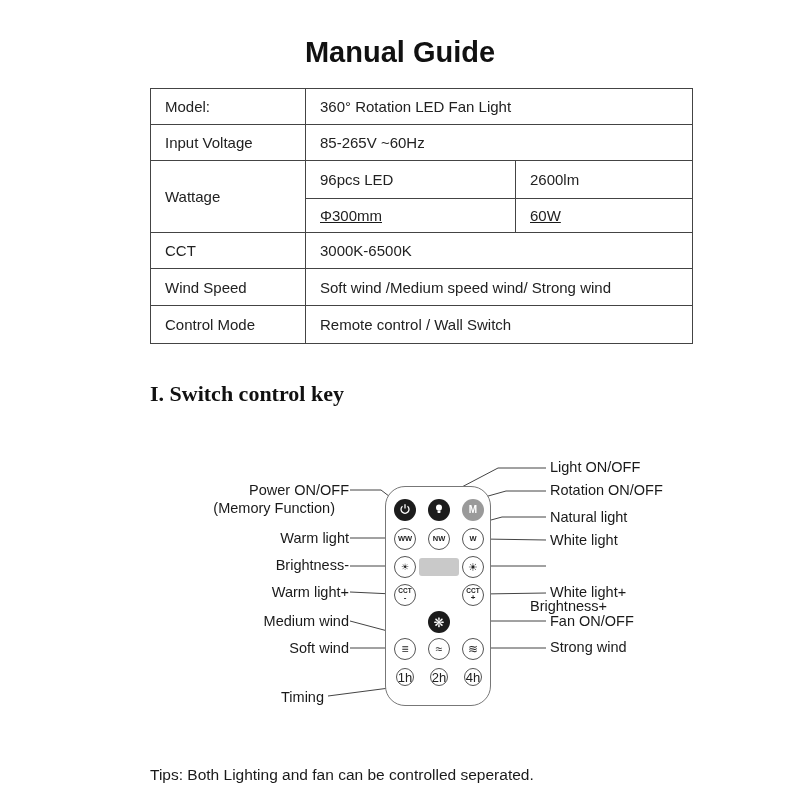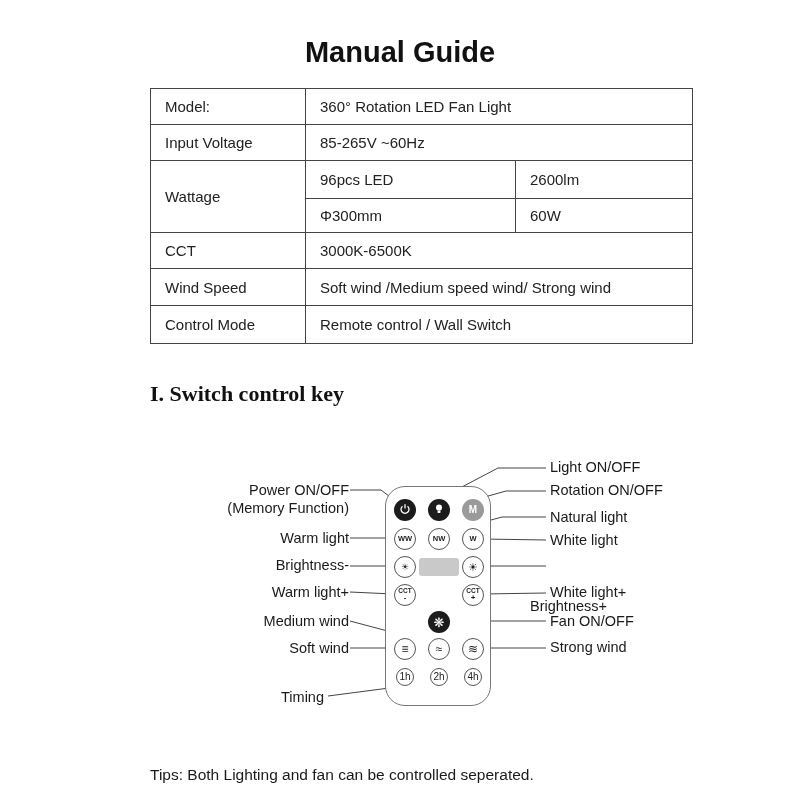--- a/index.html
+++ b/index.html
@@ -5,36 +5,36 @@
   html,body{margin:0;padding:0;background:#fff;}
   .page{position:relative;width:800px;height:800px;background:#fff;overflow:hidden;
         font-family:"Liberation Sans",sans-serif;color:#1a1a1a;}
   .title{position:absolute;top:36px;left:0;width:100%;text-align:center;
          font-size:29px;font-weight:bold;color:#111;}
   
   .spec-wrap{position:absolute;left:150px;top:88px;}
   table.spec{border-collapse:collapse;table-layout:fixed;width:542px;}
   table.spec td{border:1px solid #444;padding:0 6px 0 14px;font-size:15px;
                 vertical-align:middle;color:#222;overflow:hidden;white-space:nowrap;}
-  tr.rh36{height:36px;padding-left:32px;} tr.rh38{height:38px;} tr.rh34{height:34px;} tr.rh37{height:37px;}
+  tr.rh36{height:36px;padding-left:32px;} tr.rh38{height:38px;} tr.rh34{height:34px;text-decoration:underline;} tr.rh37{height:37px;}
   td.big{font-size:19px;color:#222;}
   
   .section-heading{position:absolute;left:150px;top:381px;
                    font-family:"Liberation Serif",serif;font-size:22px;font-weight:bold;color:#111;}
   
   svg.lines{position:absolute;left:0;top:0;width:800px;height:800px;pointer-events:none;}
   .remote{position:absolute;left:385px;top:486px;width:104px;height:218px;
           border:1.5px solid #777;border-radius:20px;background:#fff;}
   .btn{position:absolute;width:22px;height:22px;border-radius:50%;
        display:flex;flex-direction:column;align-items:center;justify-content:center;
        box-sizing:border-box;line-height:1;}
   .btn.dark{background:#1c1c1c;color:#fff;}
   .btn.gray{background:#9a9a9a;color:#fff;font-weight:bold;font-size:10px;}
   .btn.line{background:#fff;border:1px solid #555;color:#222;}
-  .btn.tiny{width:18px;height:18px;font-size:10px;}
+  .btn.tiny{width:18px;height:18px;font-size:13px;}
   .btn .txt2{font-size:7.5px;font-weight:bold;}
   .btn .cct{font-size:6.5px;font-weight:bold;}
   .btn .pm{font-size:8px;font-weight:bold;margin-top:-1px;}
   .btn .sun{font-size:11px;}
   .btn .sun.small{font-size:9px;}
   .btn .fan{font-size:13px;}
   .btn .wind{font-size:12px;}
   .slider-bar{position:absolute;left:33px;top:71px;width:40px;height:18px;
               background:#c9c9c9;border-radius:3px;}
   .lbl{position:absolute;font-size:14.5px;line-height:18px;white-space:nowrap;color:#1a1a1a;}
@@ -180,21 +180,21 @@
     </div>
     <div class="btn line tiny" style="left:44px;top:181px;">
       <span>2h</span>
     </div>
     <div class="btn line tiny" style="left:78px;top:181px;">
       <span>4h</span>
     </div>
   </div>
 
   <div class="lbl left" style="right:451px;top:481px;">Power ON/OFF</div>
-  <div class="lbl left" style="right:451px;top:499px;text-align:right;">(Memory Function)</div>
+  <div class="lbl left" style="right:465px;top:499px;text-align:right;">(Memory Function)</div>
   <div class="lbl left" style="right:451px;top:529px;">Warm light</div>
   <div class="lbl left" style="right:451px;top:556px;">Brightness-</div>
   <div class="lbl left" style="right:451px;top:583px;">Warm light+</div>
   <div class="lbl left" style="right:451px;top:612px;">Medium wind</div>
   <div class="lbl left" style="right:451px;top:639px;">Soft wind</div>
   <div class="lbl left" style="right:476px;top:688px;">Timing</div>
 
   <div class="lbl" style="left:550px;top:458px;">Light ON/OFF</div>
   <div class="lbl" style="left:550px;top:481px;">Rotation ON/OFF</div>
   <div class="lbl" style="left:550px;top:508px;">Natural light</div>

